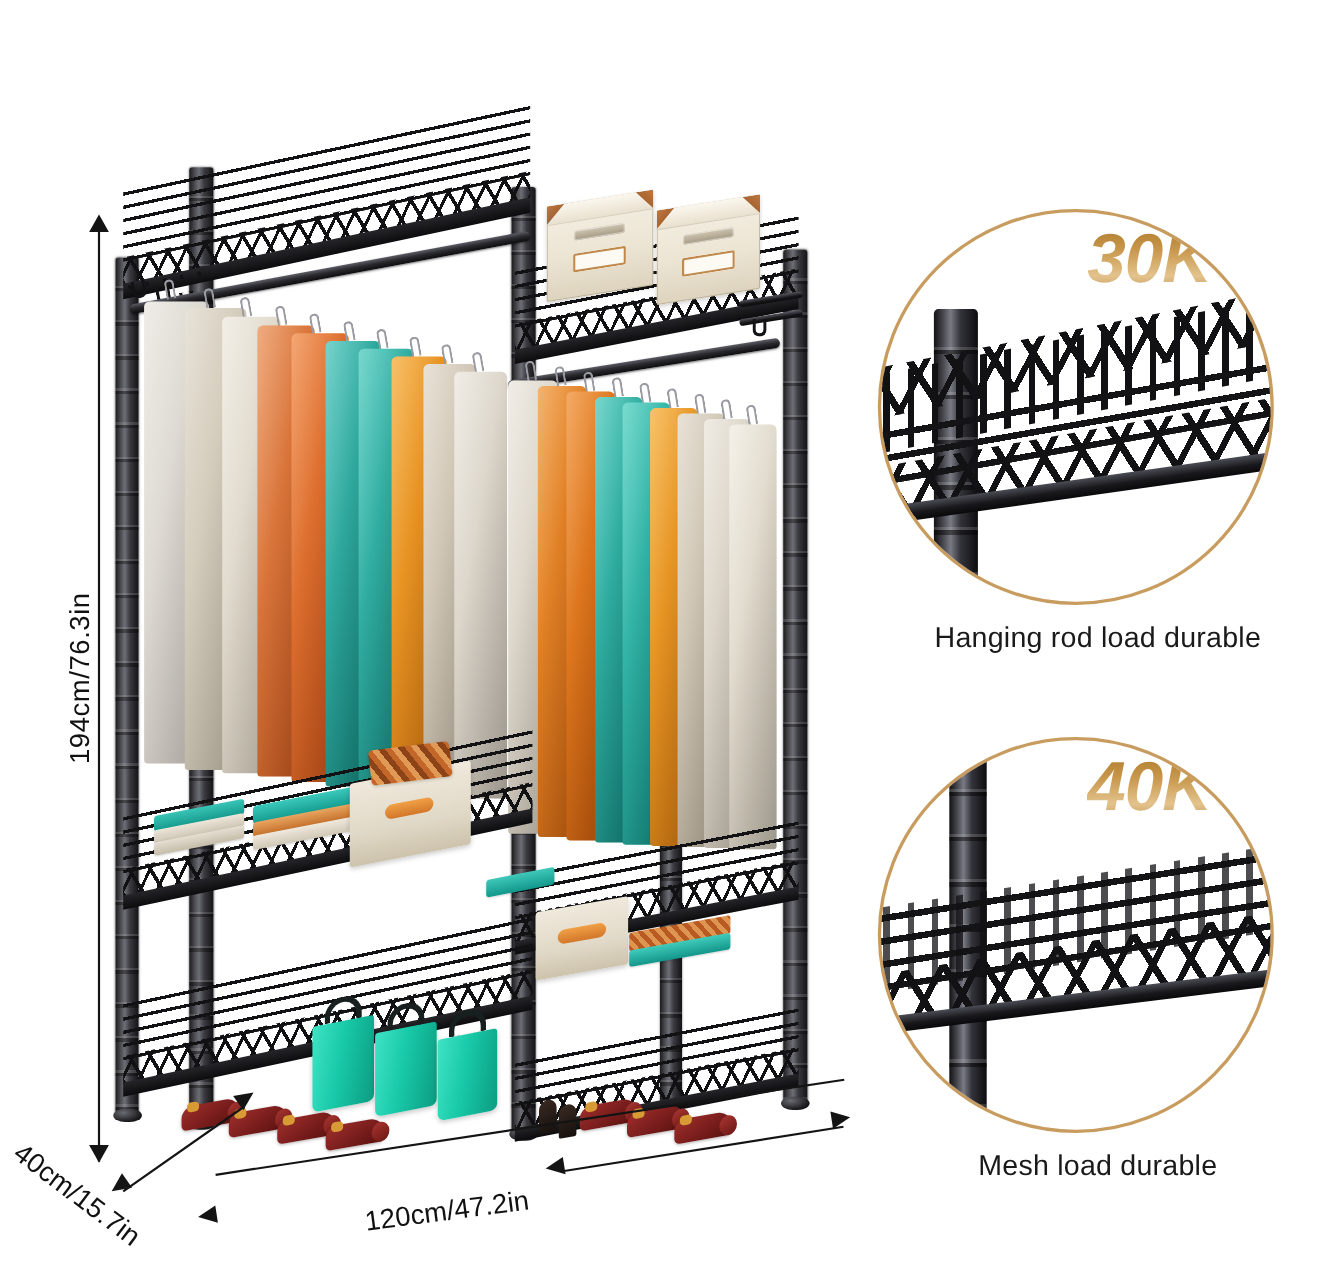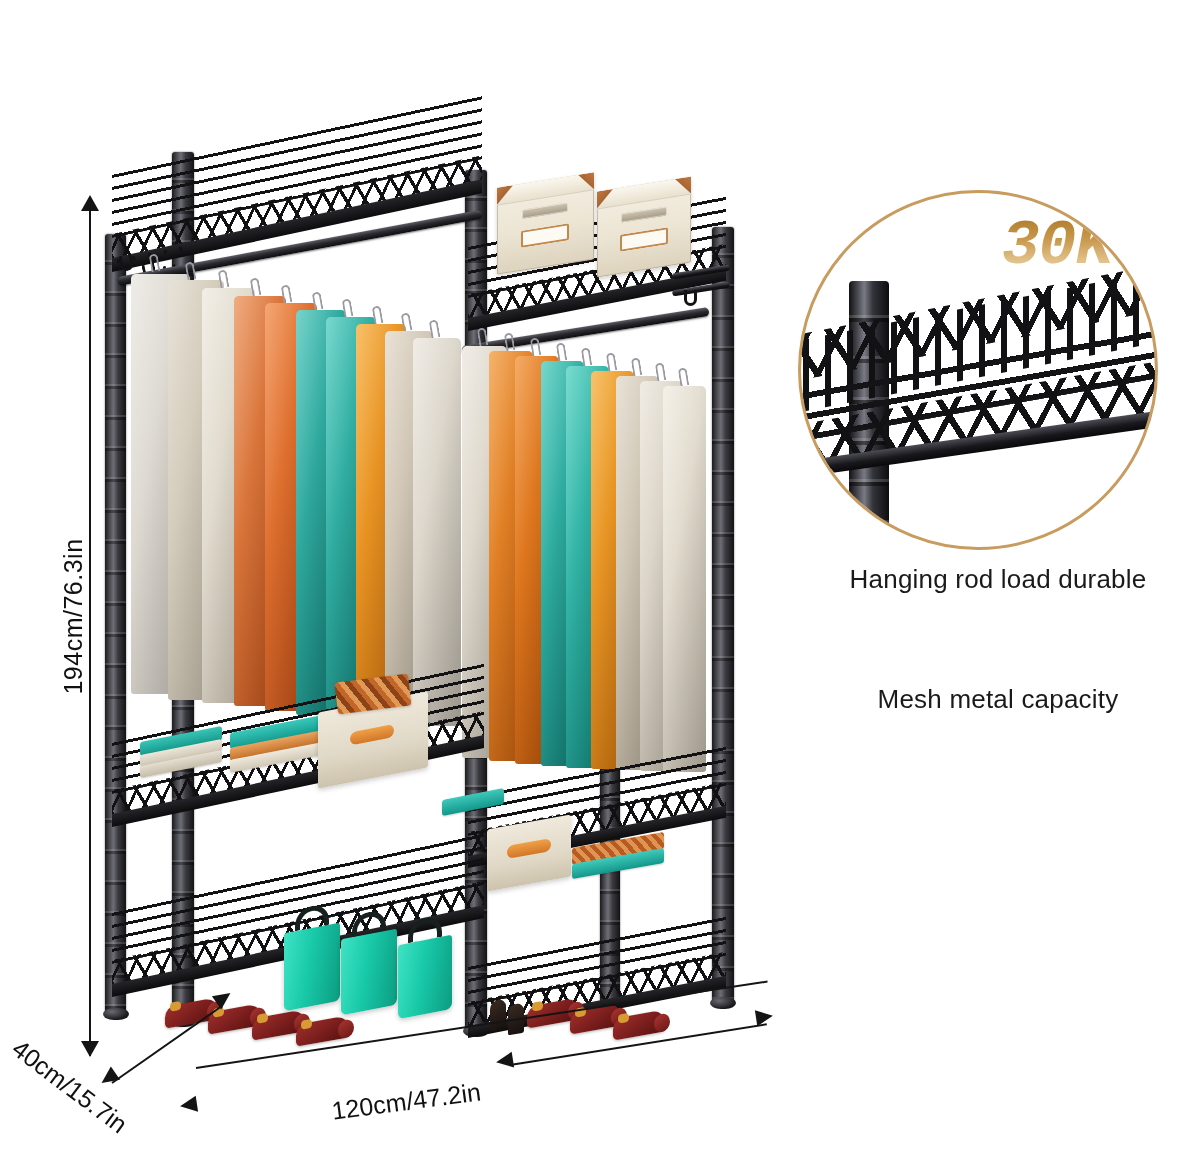--- a/index.html
+++ b/index.html
@@ -292,22 +292,22 @@
     background:
       repeating-linear-gradient(60deg,#121215 0 6px, transparent 6px 30px),
       repeating-linear-gradient(-60deg,#121215 0 6px, transparent 6px 30px);
   }
   .dbar {
     position:absolute; border-radius:5px;
     background: linear-gradient(180deg,#4c4c55,#19191d 55%,#09090b);
   }
 
   .kg {
-    position:absolute; right:6px; top:18px;
-    font-family:Liberation Mono, monospace;
+    position:absolute; right:6px; top:6px;
+    font-family:Liberation Sans, sans-serif;
     font-size:63px; font-weight:700; font-style:italic;
     letter-spacing:-1px;
     background: linear-gradient(180deg,#a97524 0%,#c7964a 38%,#e3c38d 72%,#b88c47 100%);
     -webkit-background-clip:text; background-clip:text; color:transparent;
     text-shadow:none; white-space:nowrap;
     z-index:5;
   }
   .c-caption {
     margin-top:14px; width:400px; text-align:center;
     font-size:26px; color:#1a1a1a; letter-spacing:.2px;
@@ -564,17 +564,27 @@
           <div class="dshelf-mat" style="left:-10px;top:152px;width:410px;height:62px;transform:skewY(-10deg);"></div>
           <div class="dtruss" style="left:-10px;top:196px;width:420px;height:50px;transform:skewY(-10deg);"></div>
           <div class="dbar" style="left:-10px;top:240px;width:420px;height:16px;transform:rotate(-8deg);"></div>
         </div>
         <div class="kg">30KG</div>
       </div>
       <div class="c-caption">Hanging rod load durable</div>
     </div>
 
     <div class="callout" style="left:8px;top:548px;">
-      <div class="c-caption">Mesh metal capacity</div>
+      <div class="c-circle">
+        <div class="c-inner">
+          <div class="dpost" style="left:62px;top:10px;width:34px;height:330px;"></div>
+          <div class="dshelf-mat" style="left:-20px;top:128px;width:420px;height:70px;transform:skewY(-9deg);"></div>
+          <div class="dshelf-top" style="left:-20px;top:122px;width:420px;height:78px;transform:skewY(-9deg);opacity:.75;"></div>
+          <div class="dtruss" style="left:-20px;top:182px;width:430px;height:54px;transform:skewY(-9deg);"></div>
+          <div class="dbar" style="left:-20px;top:228px;width:430px;height:15px;transform:rotate(-7deg);"></div>
+        </div>
+        <div class="kg">40KG</div>
+      </div>
+      <div class="c-caption">Mesh load durable</div>
     </div>
   </div>
 
 </div>
 
 </body></html>

